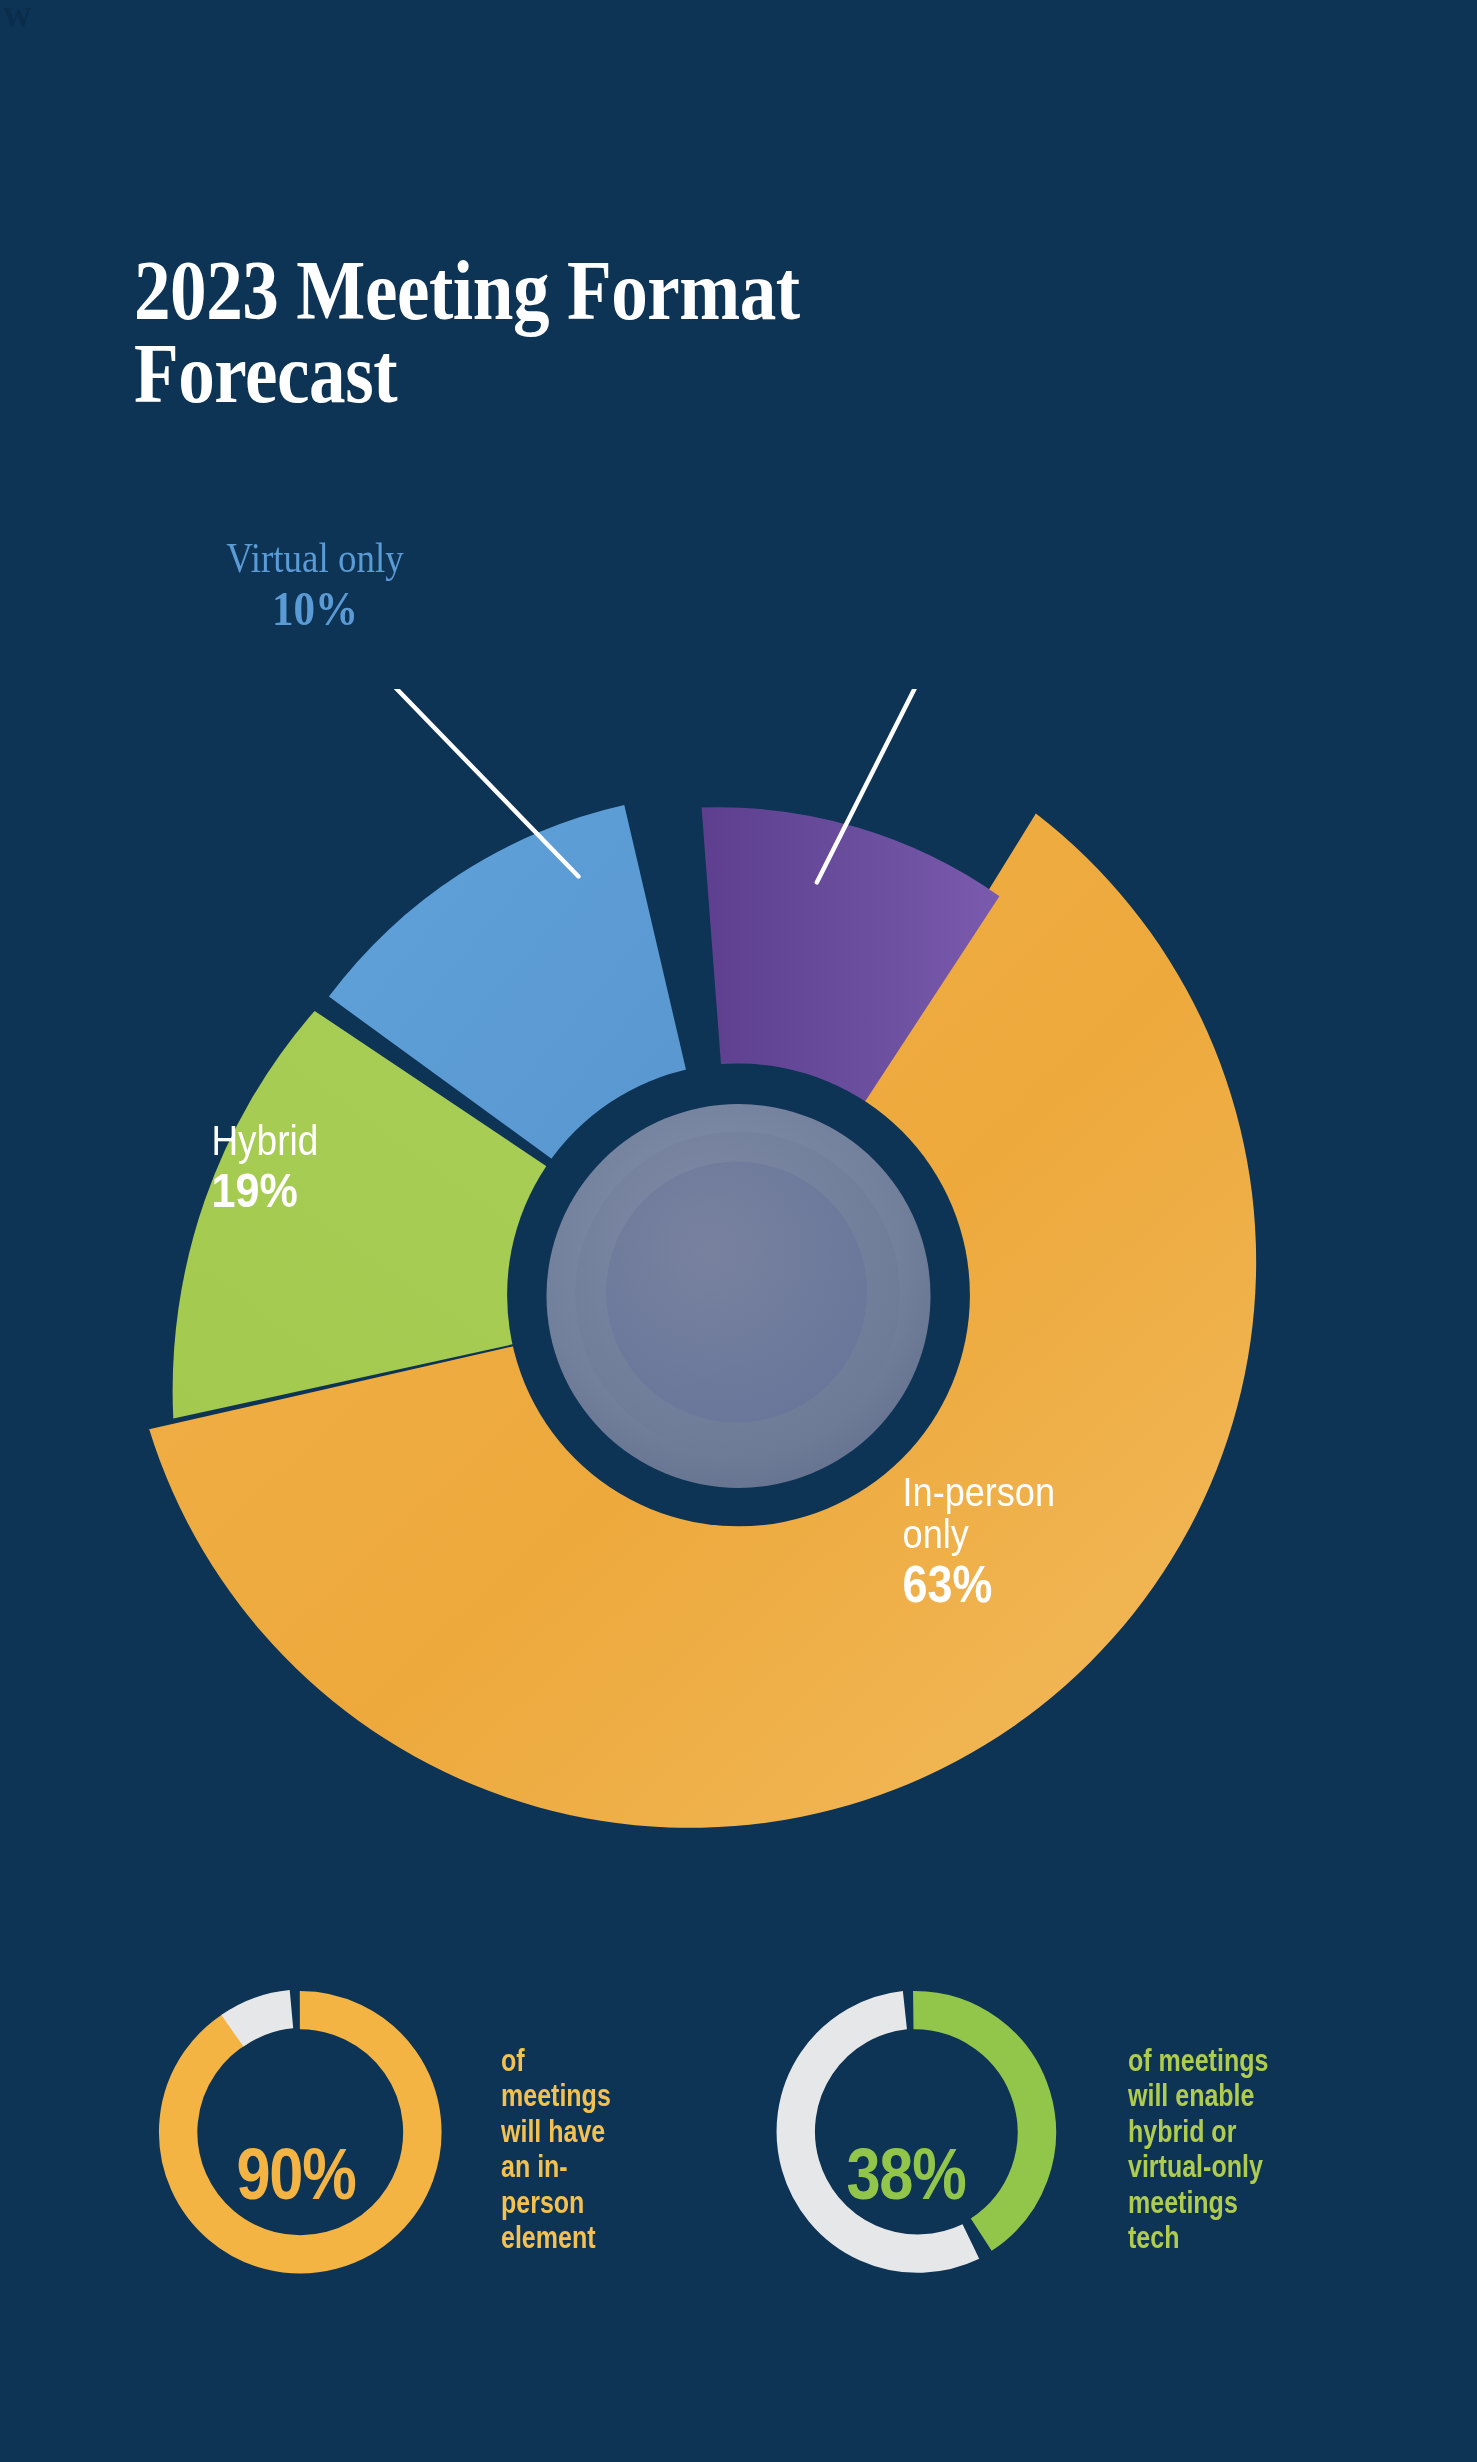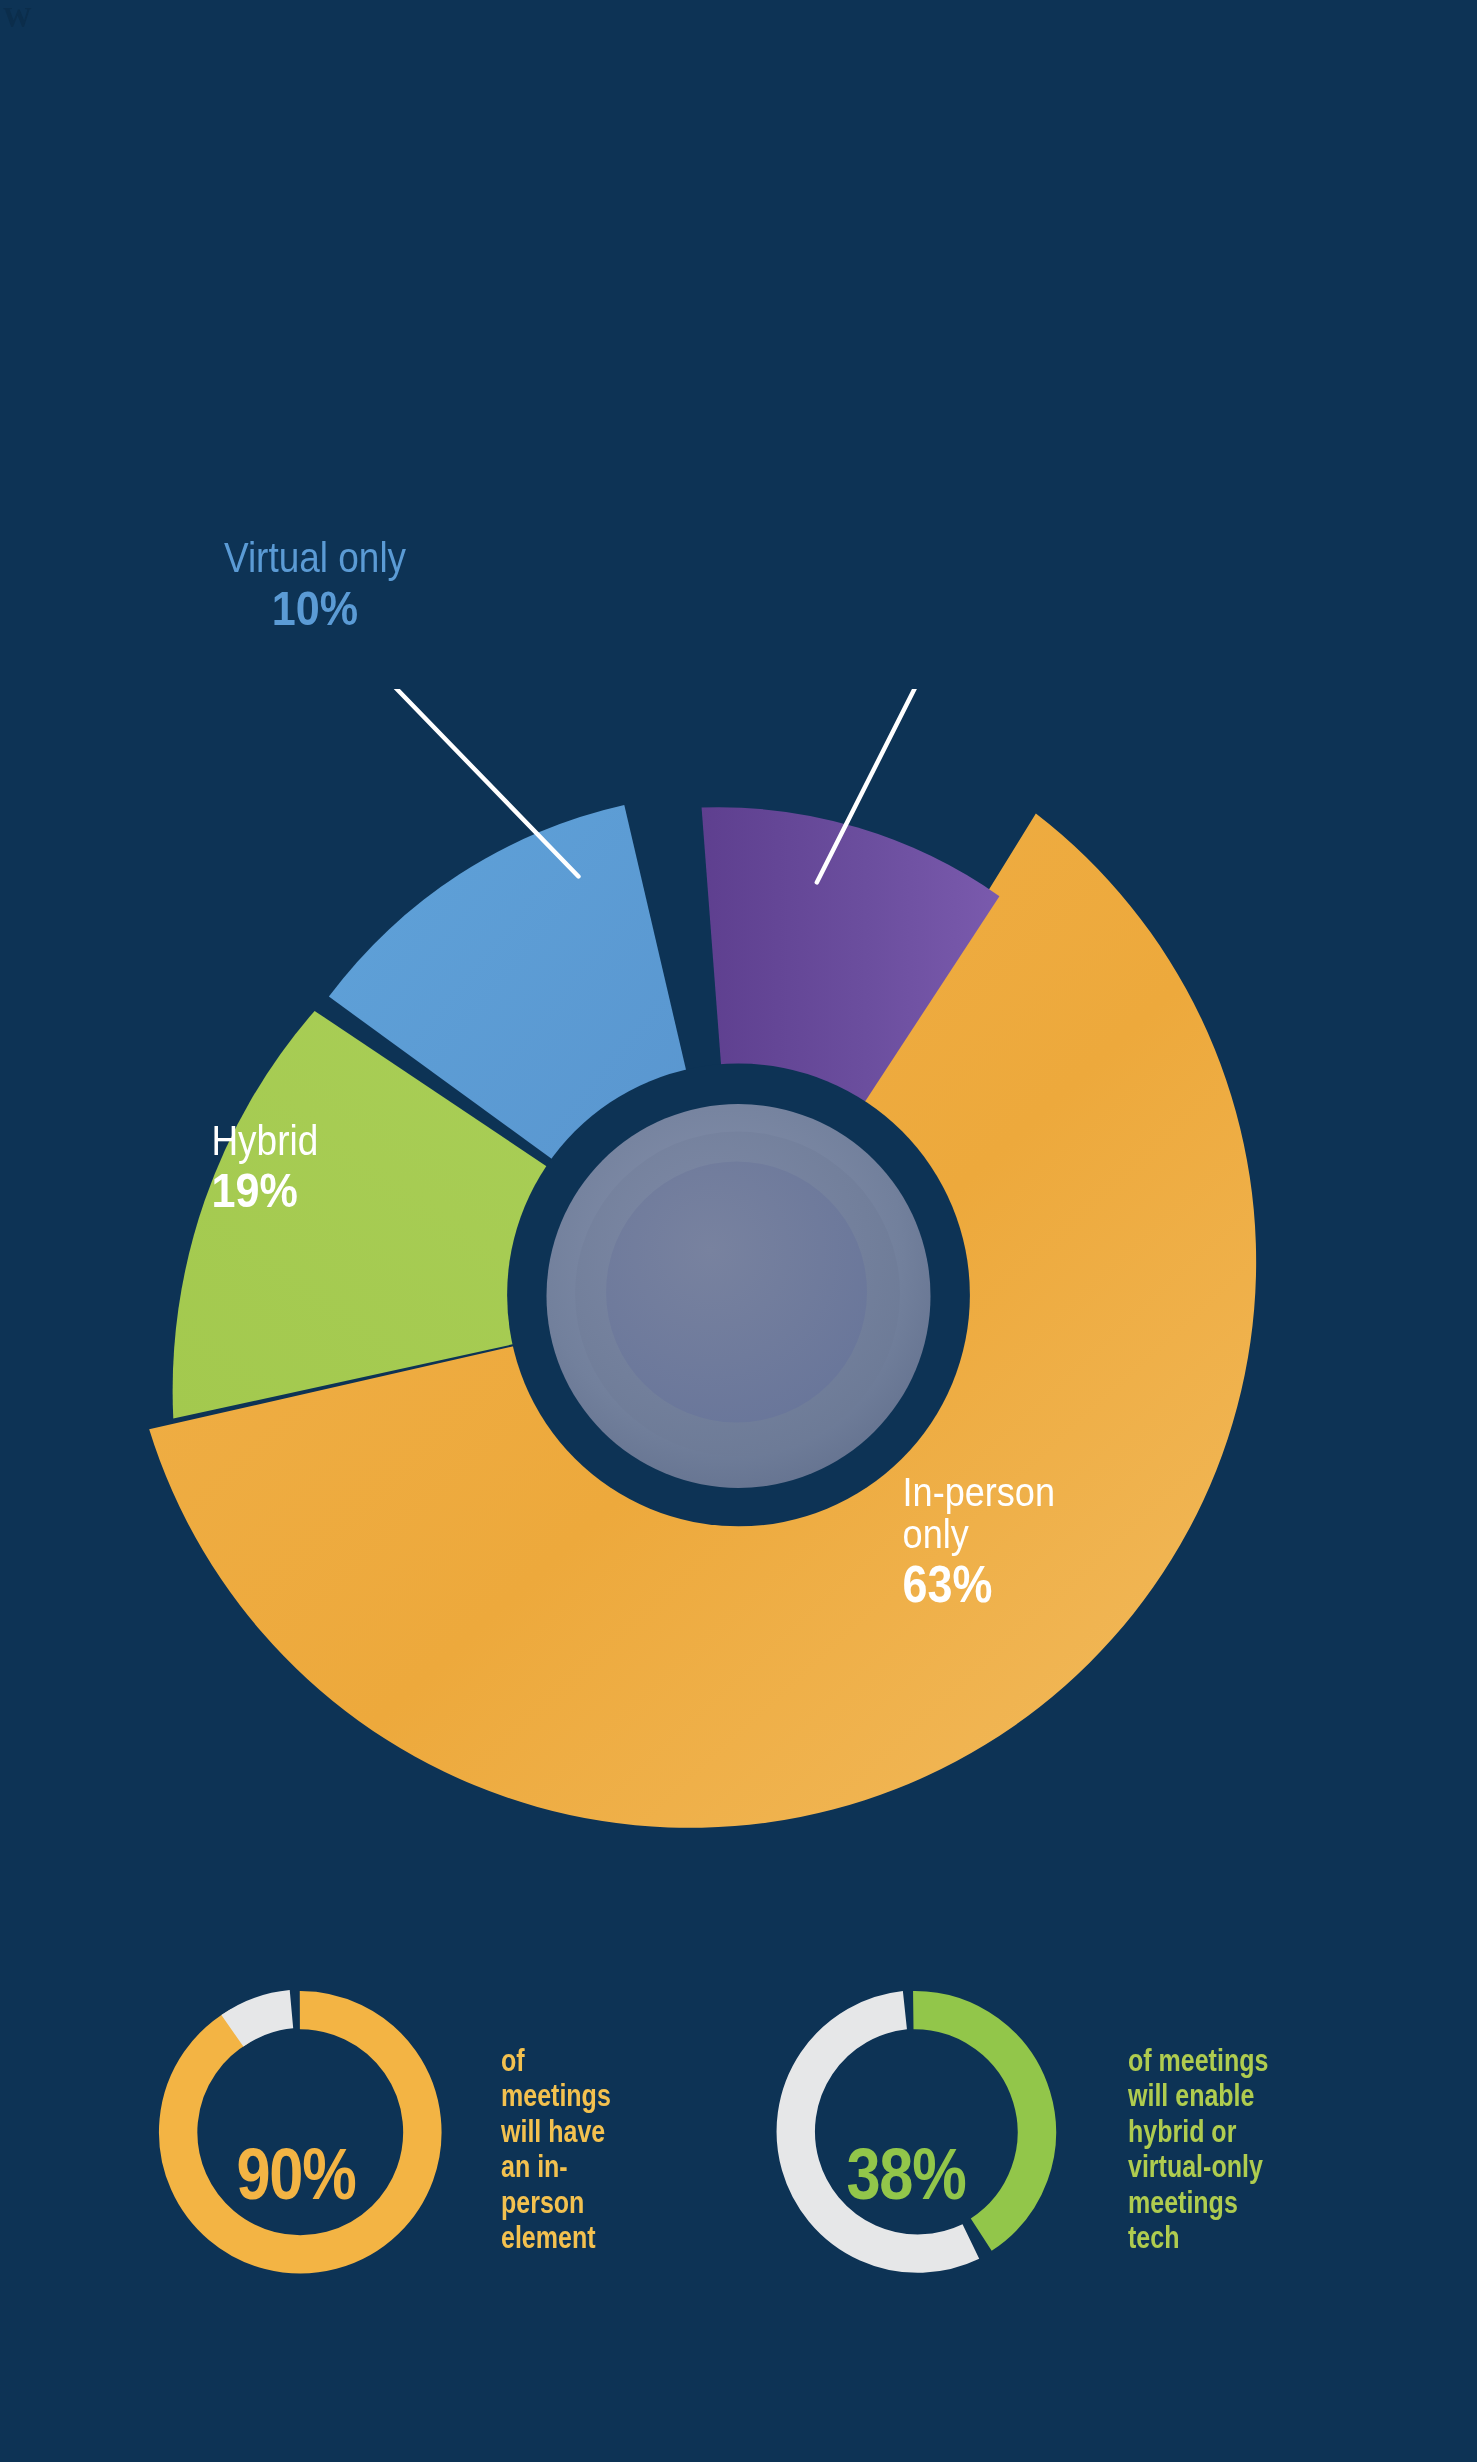--- a/index.html
+++ b/index.html
@@ -50,21 +50,21 @@
     transform: scaleX(0.88);
     letter-spacing: 0px;
   }
   .callout .cpct {
     display: block;
     font-size: 49px;
     font-weight: bold;
     transform: scaleX(0.88);
     margin-top: 3.9px;
   }
-  #callout-virtual { left: 177px; top: 537px; width: 276px; color: #5b9bd5; }
+  #callout-virtual { left: 177px; top: 537px; width: 276px; color: #5b9bd5; font-family: Liberation Serif, serif; }
   #callout-multihub { left: 729px; top: 537px; width: 414px; color: #6b4e9e; }
 
   
   .slice-label {
     position: absolute;
     color: #ffffff;
     line-height: 1.02;
     white-space: nowrap;
   }
   .slice-label .sname {
@@ -144,20 +144,24 @@
     font-weight: bold;
   }
 </style>
 </head>
 <body>
 
 <div id="page">
 
   <div id="watermark">W</div>
 
+  <div id="title-block">
+    <span class="title-line">2023 Meeting Format</span>
+    <span class="title-line">Forecast</span>
+  </div>
 
   <svg id="pie-svg" width="1477" height="1207" viewBox="0 0 3000 2450">
     <defs>
       <linearGradient id="gradOrange" x1="0" y1="0" x2="1" y2="1">
         <stop offset="0%" stop-color="#f0b14a"></stop>
         <stop offset="55%" stop-color="#eda93c"></stop>
         <stop offset="100%" stop-color="#f2bb5e"></stop>
       </linearGradient>
       <linearGradient id="gradGreen" x1="1" y1="0" x2="0" y2="1">
         <stop offset="0%" stop-color="#aacf58"></stop>

